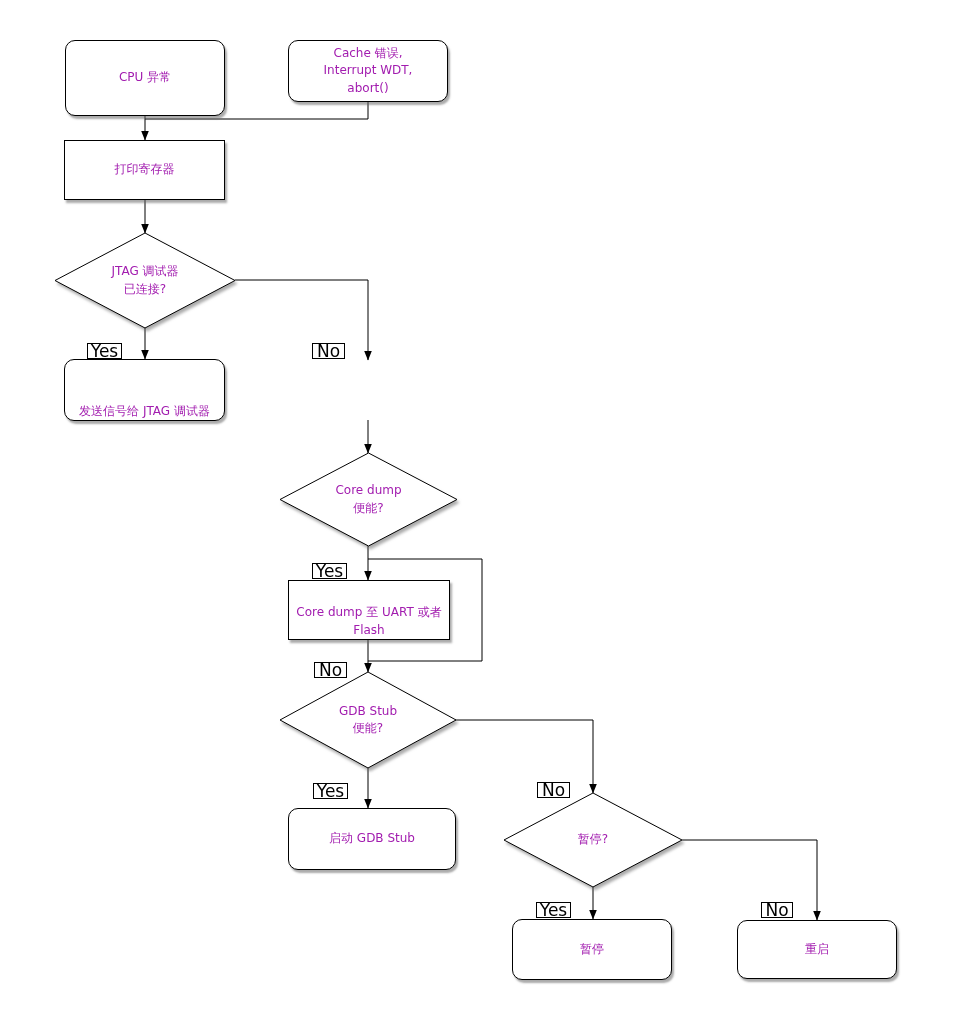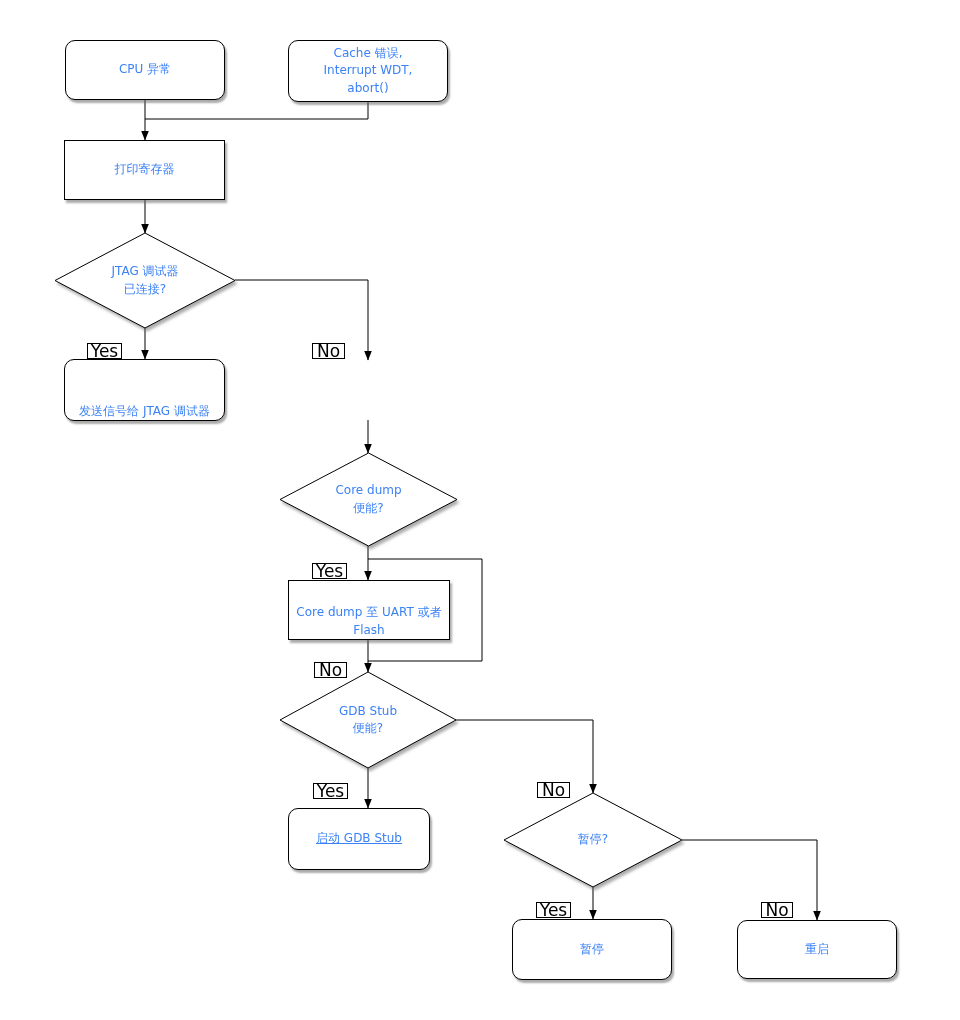--- a/index.html
+++ b/index.html
@@ -23,21 +23,21 @@
   }
   .node {
     position: absolute;
     display: flex;
     align-items: center;
     justify-content: center;
     box-sizing: border-box;
     text-align: center;
     font-size: 12px;
     line-height: 1.45;
-    color: #3b82f6;
+    color: #a21caf;
   }
   .node .lbl {
     white-space: pre-line;
     padding: 0 4px;
     position: relative;
     z-index: 2;
   }
   .rect {
     background: #ffffff;
     border: 1px solid #000000;
@@ -93,21 +93,21 @@
       <path d="M368,546 L368,580" marker-end="url(#arrow)"></path>
       <path d="M368,559 L482,559 L482,661 L368,661"></path>
       <path d="M368,640 L368,672" marker-end="url(#arrow)"></path>
       <path d="M368,768 L368,808" marker-end="url(#arrow)"></path>
       <path d="M455,720 L593,720 L593,793" marker-end="url(#arrow)"></path>
       <path d="M593,887 L593,919" marker-end="url(#arrow)"></path>
       <path d="M682,840 L817,840 L817,920" marker-end="url(#arrow)"></path>
     </g>
   </svg>
 
-  <div class="node rect rounded" style="left:65px; top:40px; width:160px; height:60px;">
+  <div class="node rect rounded" style="left:65px; top:40px; width:160px; height:76px;">
     <span class="lbl">CPU 异常</span>
   </div>
 
   <div class="node rect rounded" style="left:288px; top:40px; width:160px; height:62px;">
     <span class="lbl">Cache 错误,
 Interrupt WDT,
 abort()</span>
   </div>
 
   <div class="node rect" style="left:64px; top:140px; width:161px; height:60px;">
@@ -140,21 +140,21 @@
   </div>
 
   <div class="node diamond" style="left:280px; top:672px; width:176px; height:96px;">
     <svg class="shape" viewBox="0 0 100 100" preserveAspectRatio="none">
       <polygon points="50,0 100,50 50,100 0,50" fill="#ffffff" stroke="#000000" stroke-width="1" vector-effect="non-scaling-stroke"></polygon>
     </svg>
     <span class="lbl">GDB Stub
 便能?</span>
   </div>
 
-  <div class="node rect rounded" style="left:288px; top:808px; width:142px; height:62px;text-decoration:underline;">
+  <div class="node rect rounded" style="left:288px; top:808px; width:168px; height:62px;">
     <span class="lbl">启动 GDB Stub</span>
   </div>
 
   <div class="node diamond" style="left:504px; top:793px; width:178px; height:94px;">
     <svg class="shape" viewBox="0 0 100 100" preserveAspectRatio="none">
       <polygon points="50,0 100,50 50,100 0,50" fill="#ffffff" stroke="#000000" stroke-width="1" vector-effect="non-scaling-stroke"></polygon>
     </svg>
     <span class="lbl">暂停?</span>
   </div>
 

